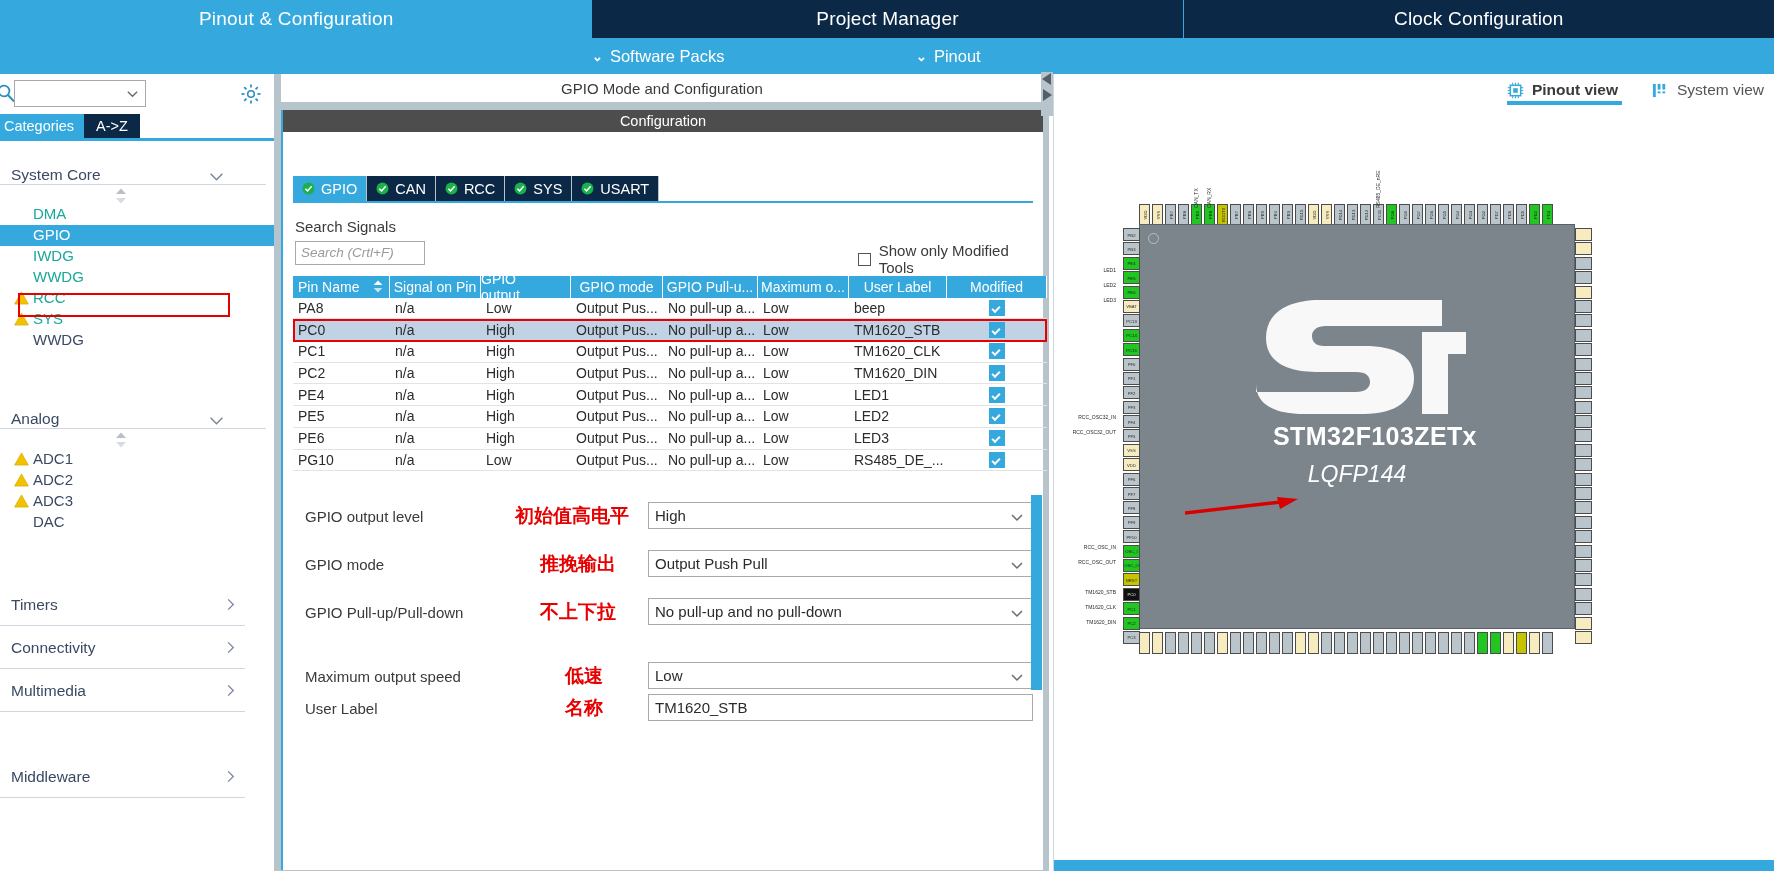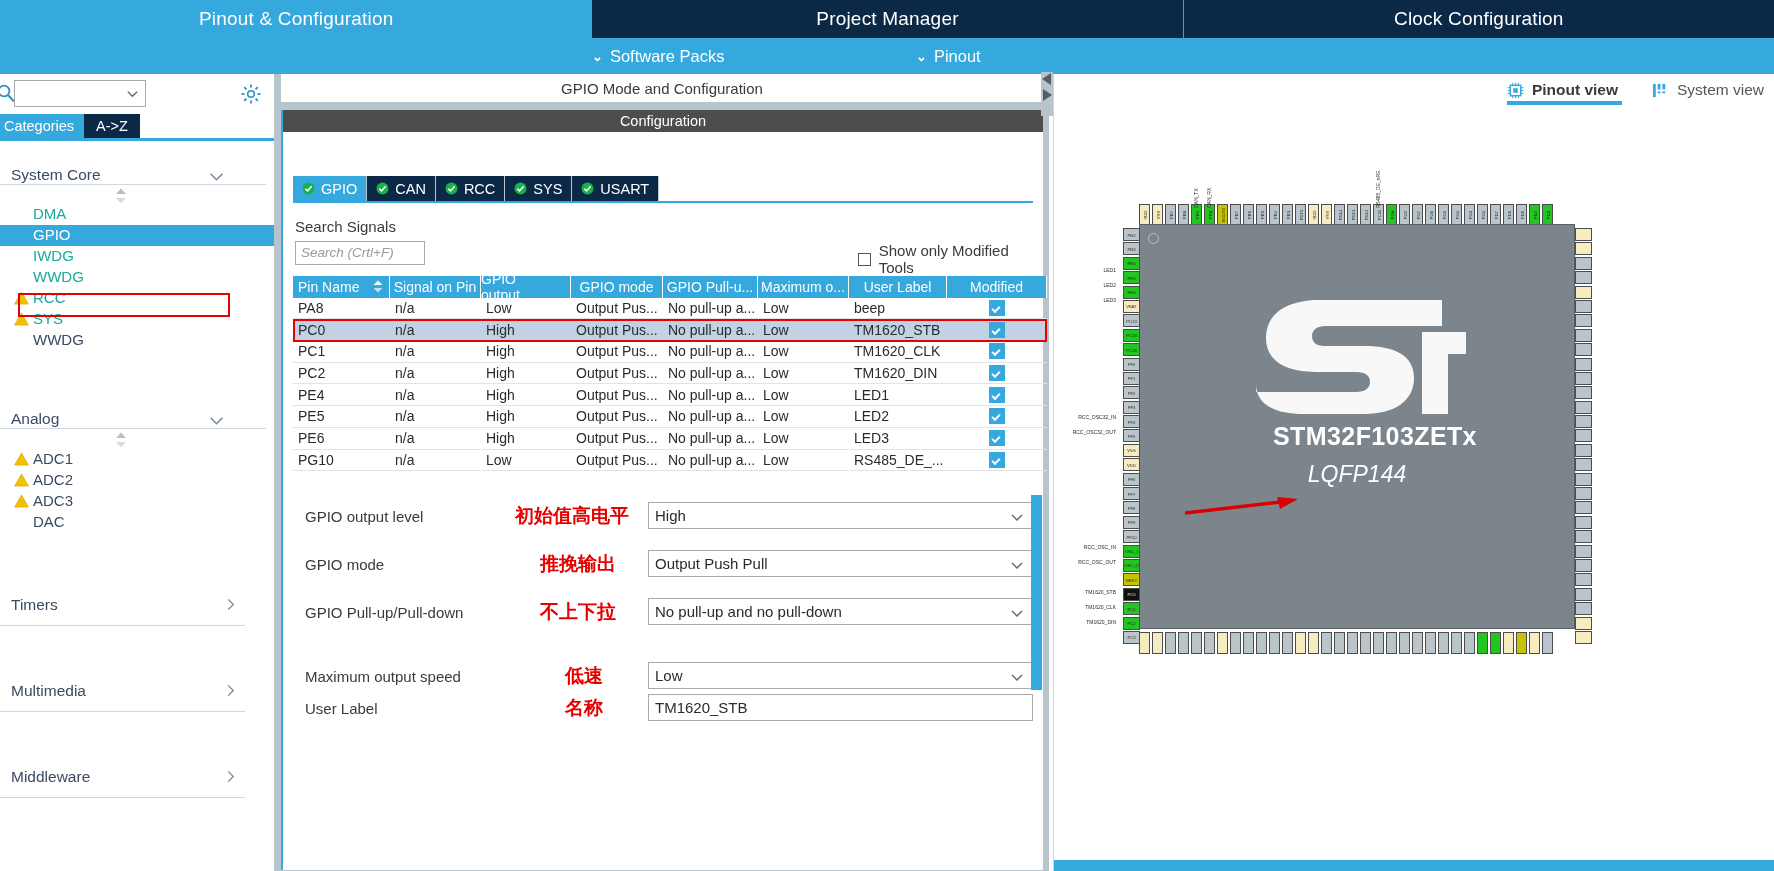--- a/index.html
+++ b/index.html
@@ -346,20 +346,26 @@
           </svg>
         <span class="pname">ADC3</span>
         </div>
       <div class="peri navy" style="top:63px;">
           <span class="pname">DAC</span>
         </div>
     </div>
 
     <div class="group-row" style="top:510px;">
       <span class="gname">Timers</span>
+      <svg class="gchev" viewBox="0 0 14 14">
+          <polyline points="4.5,1.5 10,7 4.5,12.5" fill="none" stroke="#7a8699" stroke-width="1.4"></polyline>
+        </svg>
+    </div>
+    <div class="group-row" style="top:553px;">
+      <span class="gname">Connectivity</span>
       <svg class="gchev" viewBox="0 0 14 14">
           <polyline points="4.5,1.5 10,7 4.5,12.5" fill="none" stroke="#7a8699" stroke-width="1.4"></polyline>
         </svg>
     </div>
     <div class="group-row" style="top:596px;">
       <span class="gname">Multimedia</span>
       <svg class="gchev" viewBox="0 0 14 14">
           <polyline points="4.5,1.5 10,7 4.5,12.5" fill="none" stroke="#7a8699" stroke-width="1.4"></polyline>
         </svg>
     </div>

